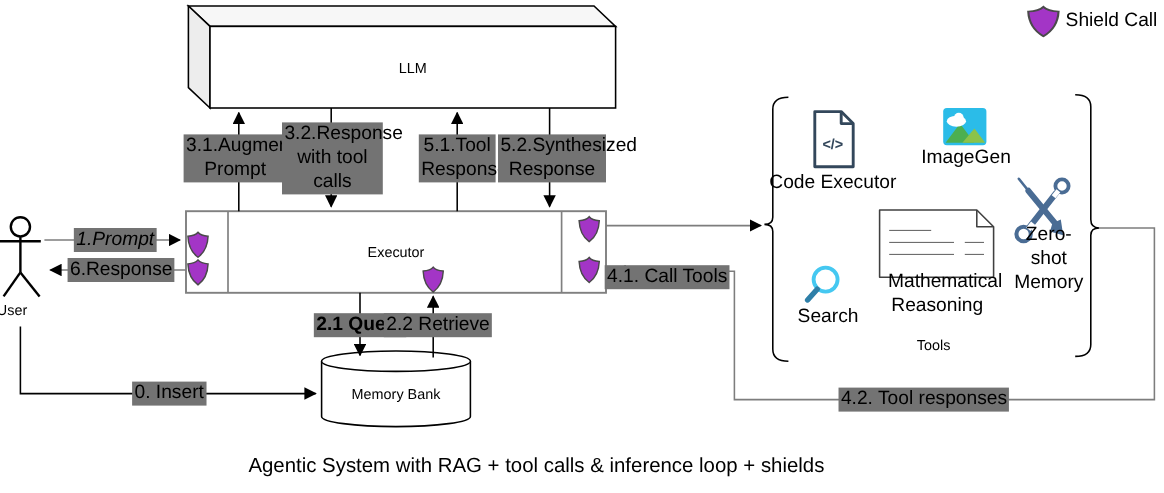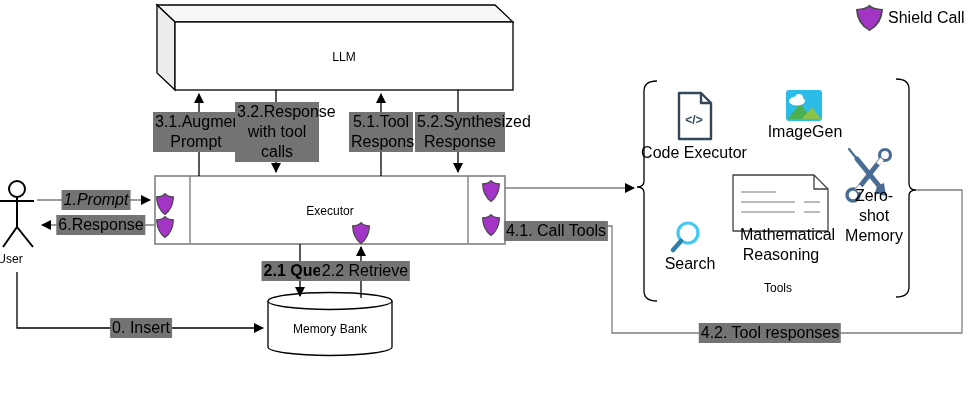--- a/index.html
+++ b/index.html
@@ -173,14 +173,15 @@
   <div class="lbl bg" style="left:365px;top:271px;">2.2 Retrieve</div>
   <div class="lbl bg multi" style="left:196px;top:132px;width:82px;">3.1.Augmented Prompt</div>
   <div class="lbl bg multi" style="left:277px;top:132px;width:80px;">3.2.Response with tool calls</div>
   <div class="lbl bg multi" style="left:381px;top:132px;width:60px;">5.1.Tool Response</div>
   <div class="lbl bg multi" style="left:460px;top:132px;width:86px;">5.2.Synthesized Response</div>
   <div class="lbl bg" style="left:556px;top:188px;margin-top:43px;">4.1. Call Tools</div>
   <div class="lbl bg" style="left:770px;top:333px;">4.2. Tool responses</div>
 
   <div class="lbl left-align" style="left:888px;top:18px;">Shield Call</div>
 
+  <div class="lbl title" style="left:447px;top:388px;">Agentic System with RAG + tool calls &amp; inference loop + shields</div>
 
 </div>
 
 </body></html>

